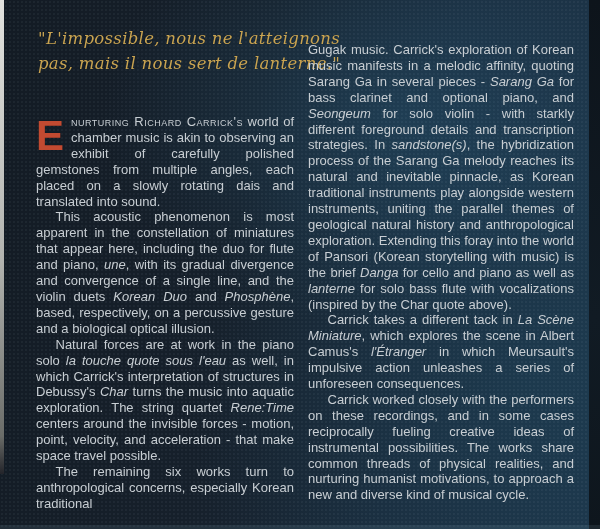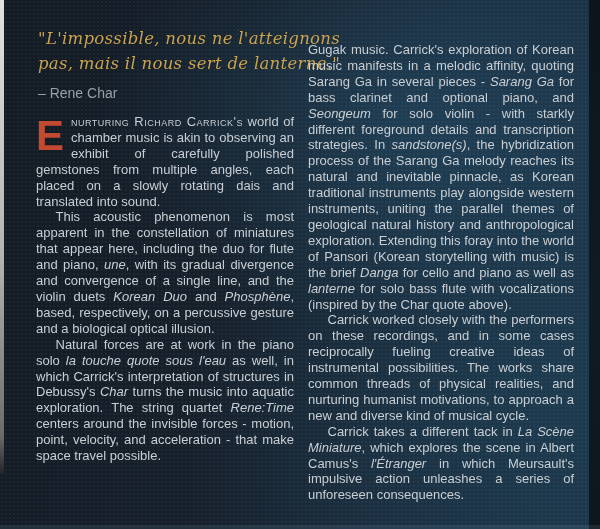--- a/index.html
+++ b/index.html
@@ -76,31 +76,31 @@
   i{font-style:italic;}
 </style>
 </head>
 <body>
 
 <div class="page">
   <div class="texture"></div>
 
   <div class="quote-block">
     <div class="quote">"L'impossible, nous ne l'atteignons pas, mais il nous sert de lanterne."</div>
-    <div class="attribution">– Rene Char</div>
   </div>
 
   <div class="col col-left">
     <p><span class="dropcap">E</span><span class="smallcaps">nurturing Richard Carrick's</span><span> world of chamber music is akin to observing an exhibit of carefully polished gemstones from multiple angles, each placed on a slowly rotating dais and translated into sound.</span></p>
     <p class="indent">This acoustic phenomenon is most apparent in the constellation of miniatures that appear here, including the duo for flute and piano, <i>une</i>, with its gradual divergence and convergence of a single line, and the violin duets <i>Korean Duo</i> and <i>Phosphène</i>, based, respectively, on a percussive gesture and a biological optical illusion.</p>
     <p class="indent">Natural forces are at work in the piano solo <i>la touche quote sous l'eau</i> as well, in which Carrick's interpretation of structures in Debussy's <i>Char</i> turns the music into aquatic exploration. The string quartet <i>Rene:Time</i> centers around the invisible forces - motion, point, velocity, and acceleration - that make space travel possible.</p>
+    <p class="indent">The remaining six works turn to anthropological concerns, especially Korean traditional</p>
   </div>
 
   <div class="col col-right">
     <p>Gugak music. Carrick's exploration of Korean music manifests in a melodic affinity, quoting Sarang Ga in several pieces - <i>Sarang Ga</i> for bass clarinet and optional piano, and <i>Seongeum</i> for solo violin - with starkly different foreground details and transcription strategies. In <i>sandstone(s)</i>, the hybridization process of the Sarang Ga melody reaches its natural and inevitable pinnacle, as Korean traditional instruments play alongside western instruments, uniting the parallel themes of geological natural history and anthropological exploration. Extending this foray into the world of Pansori (Korean storytelling with music) is the brief <i>Danga</i> for cello and piano as well as <i>lanterne</i> for solo bass flute with vocalizations (inspired by the Char quote above).</p>
+    <p class="indent">Carrick takes a different tack in <i>La Scène Miniature</i>, which explores the scene in Albert Camus's <i>l'Étranger</i> in which Meursault's impulsive action unleashes a series of unforeseen consequences.</p>
     <p class="indent">Carrick worked closely with the performers on these recordings, and in some cases reciprocally fueling creative ideas of instrumental possibilities. The works share common threads of physical realities, and nurturing humanist motivations, to approach a new and diverse kind of musical cycle.</p>
-    <p class="indent">Carrick takes a different tack in <i>La Scène Miniature</i>, which explores the scene in Albert Camus's <i>l'Étranger</i> in which Meursault's impulsive action unleashes a series of unforeseen consequences.</p>
   </div>
 
   <div class="edge-left"></div>
   <div class="edge-right"></div>
   <div class="edge-bottom"></div>
 </div>
 
 </body></html>

